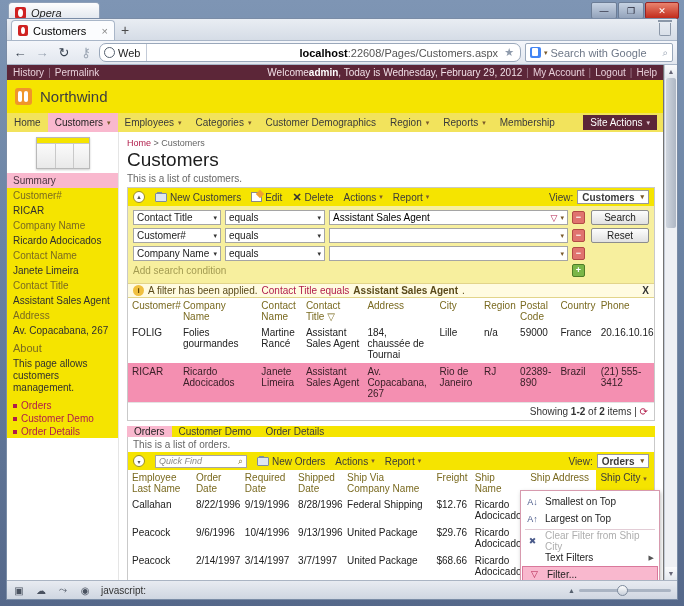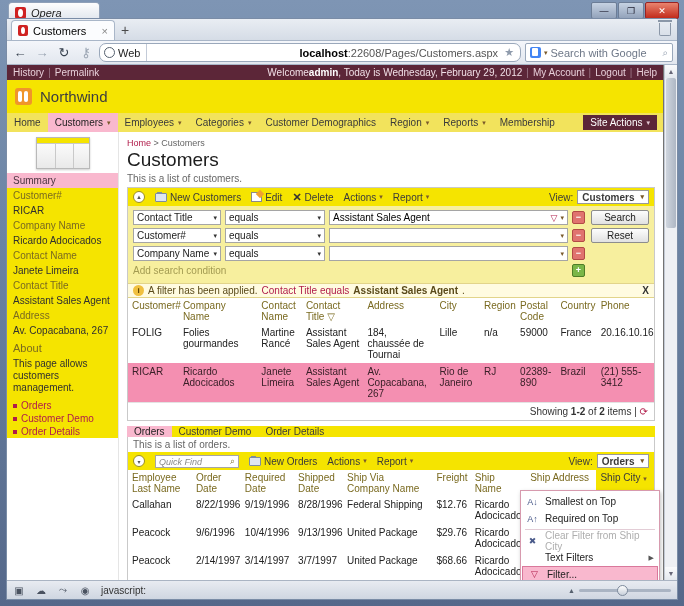--- a/index.html
+++ b/index.html
@@ -210,22 +210,22 @@
   .gridfoot { font-size:10px; color:#333; text-align:right; padding:3px 6px;
     border-top:1px solid #e3e3e3; }
   .gridfoot b { font-weight:bold; }
   .refresh { color:#b01c4a; }
 
   
   .tabstrip2 { background:#f5e400; height:16px; display:flex; align-items:stretch;
     font-size:10px; margin-top:5px; }
   .tab2 { display:flex; align-items:center; padding:0 7px; color:#3a3a3a; }
   .tab2.on { background:#f9b8ce; color:#222; }
-  .quickfind { width:84px; height:13px; background:#fff; border:1px solid #a5a5a5;
-    display:flex; align-items:flex-end; padding:0 3px; font-style:italic;
+  .quickfind { width:92px; height:13px; background:#fff; border:1px solid #a5a5a5;
+    display:flex; align-items:center; padding:0 3px; font-style:italic;
     color:#8a8a8a; font-size:9px; flex:none; }
   .qfmag { margin-left:auto; font-style:normal; color:#7a6a20; font-size:9px; }
   .th-hl { background:#f5e400; color:#3a3a3a !important; }
 
   
   .ctxmenu { position:absolute; width:140px; background:#fff;
     border:1px solid #d79aae; box-shadow:1px 2px 4px rgba(0,0,0,.25);
     font-size:10px; z-index:50; padding:2px 0; }
   .ctxitem { display:flex; align-items:center; gap:6px; height:17px;
     padding:0 5px; color:#222; }
@@ -659,21 +659,21 @@
                   </tbody>
                 </table>
 
                 <div class="ctxmenu" style="left:392px; top:20px">
                   <div class="ctxitem">
                     <span class="ctxicon">A↓</span>
                     <span>Smallest on Top</span>
                   </div>
                   <div class="ctxitem">
                     <span class="ctxicon">A↑</span>
-                    <span>Required on Top</span>
+                    <span>Largest on Top</span>
                   </div>
                   <div class="ctxsep"></div>
                   <div class="ctxitem disabled">
                     <span class="ctxicon">✖</span>
                     <span>Clear Filter from Ship City</span>
                   </div>
                   <div class="ctxitem">
                     <span class="ctxicon"></span>
                     <span>Text Filters</span>
                     <span class="ctxarrow">▶</span>

